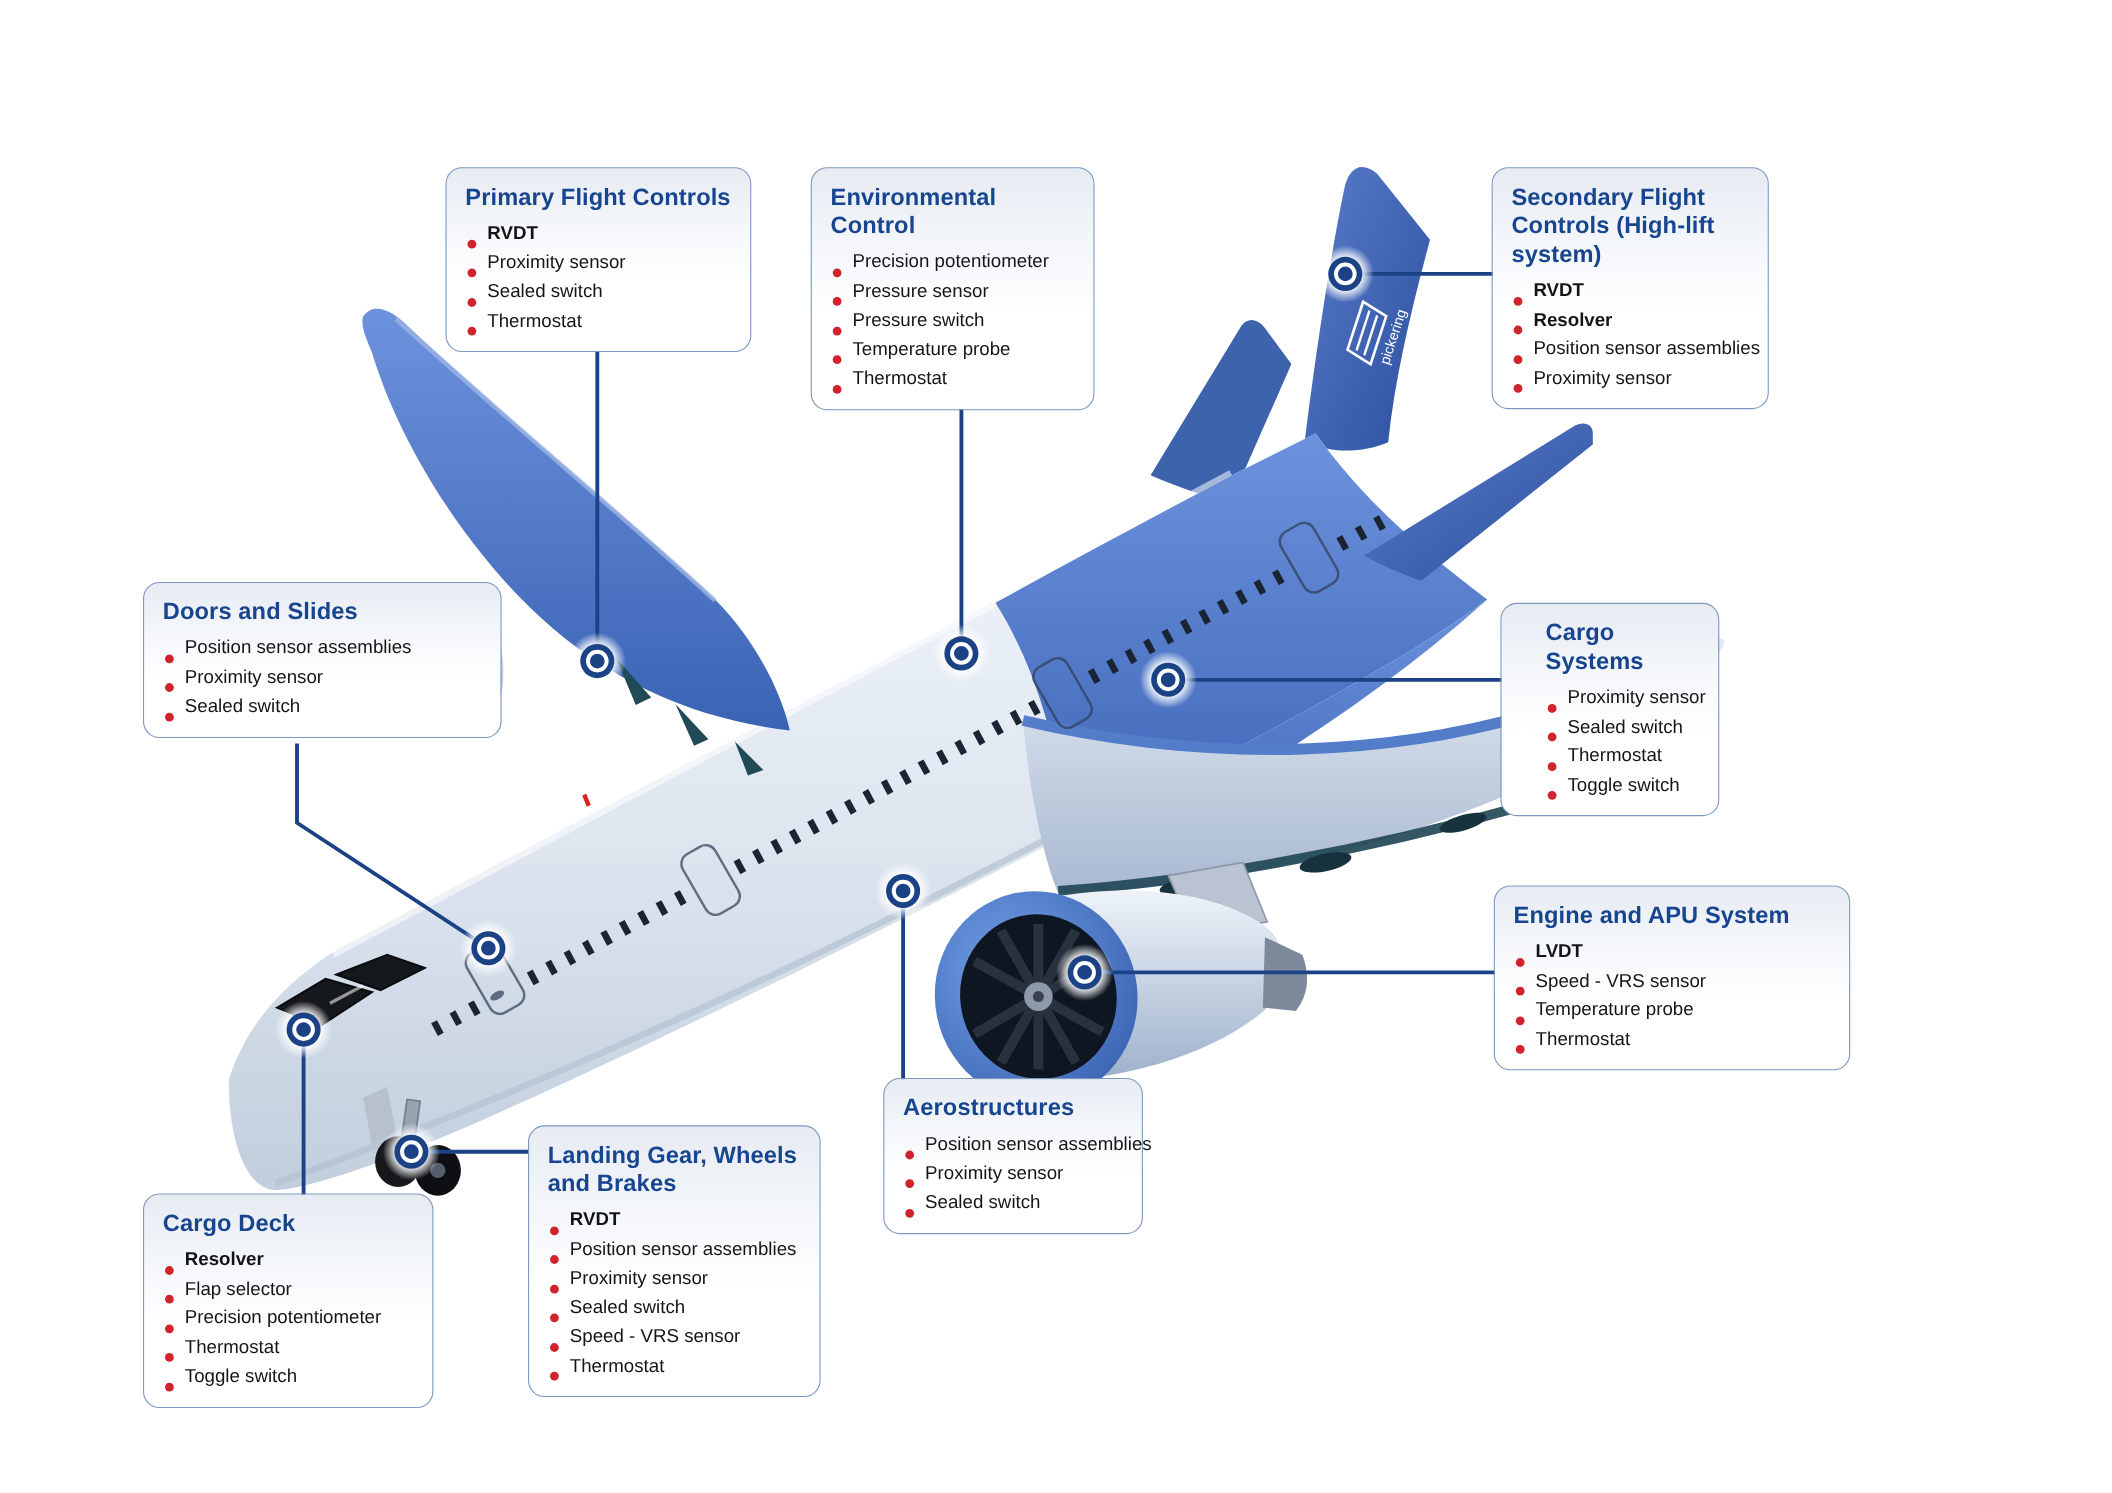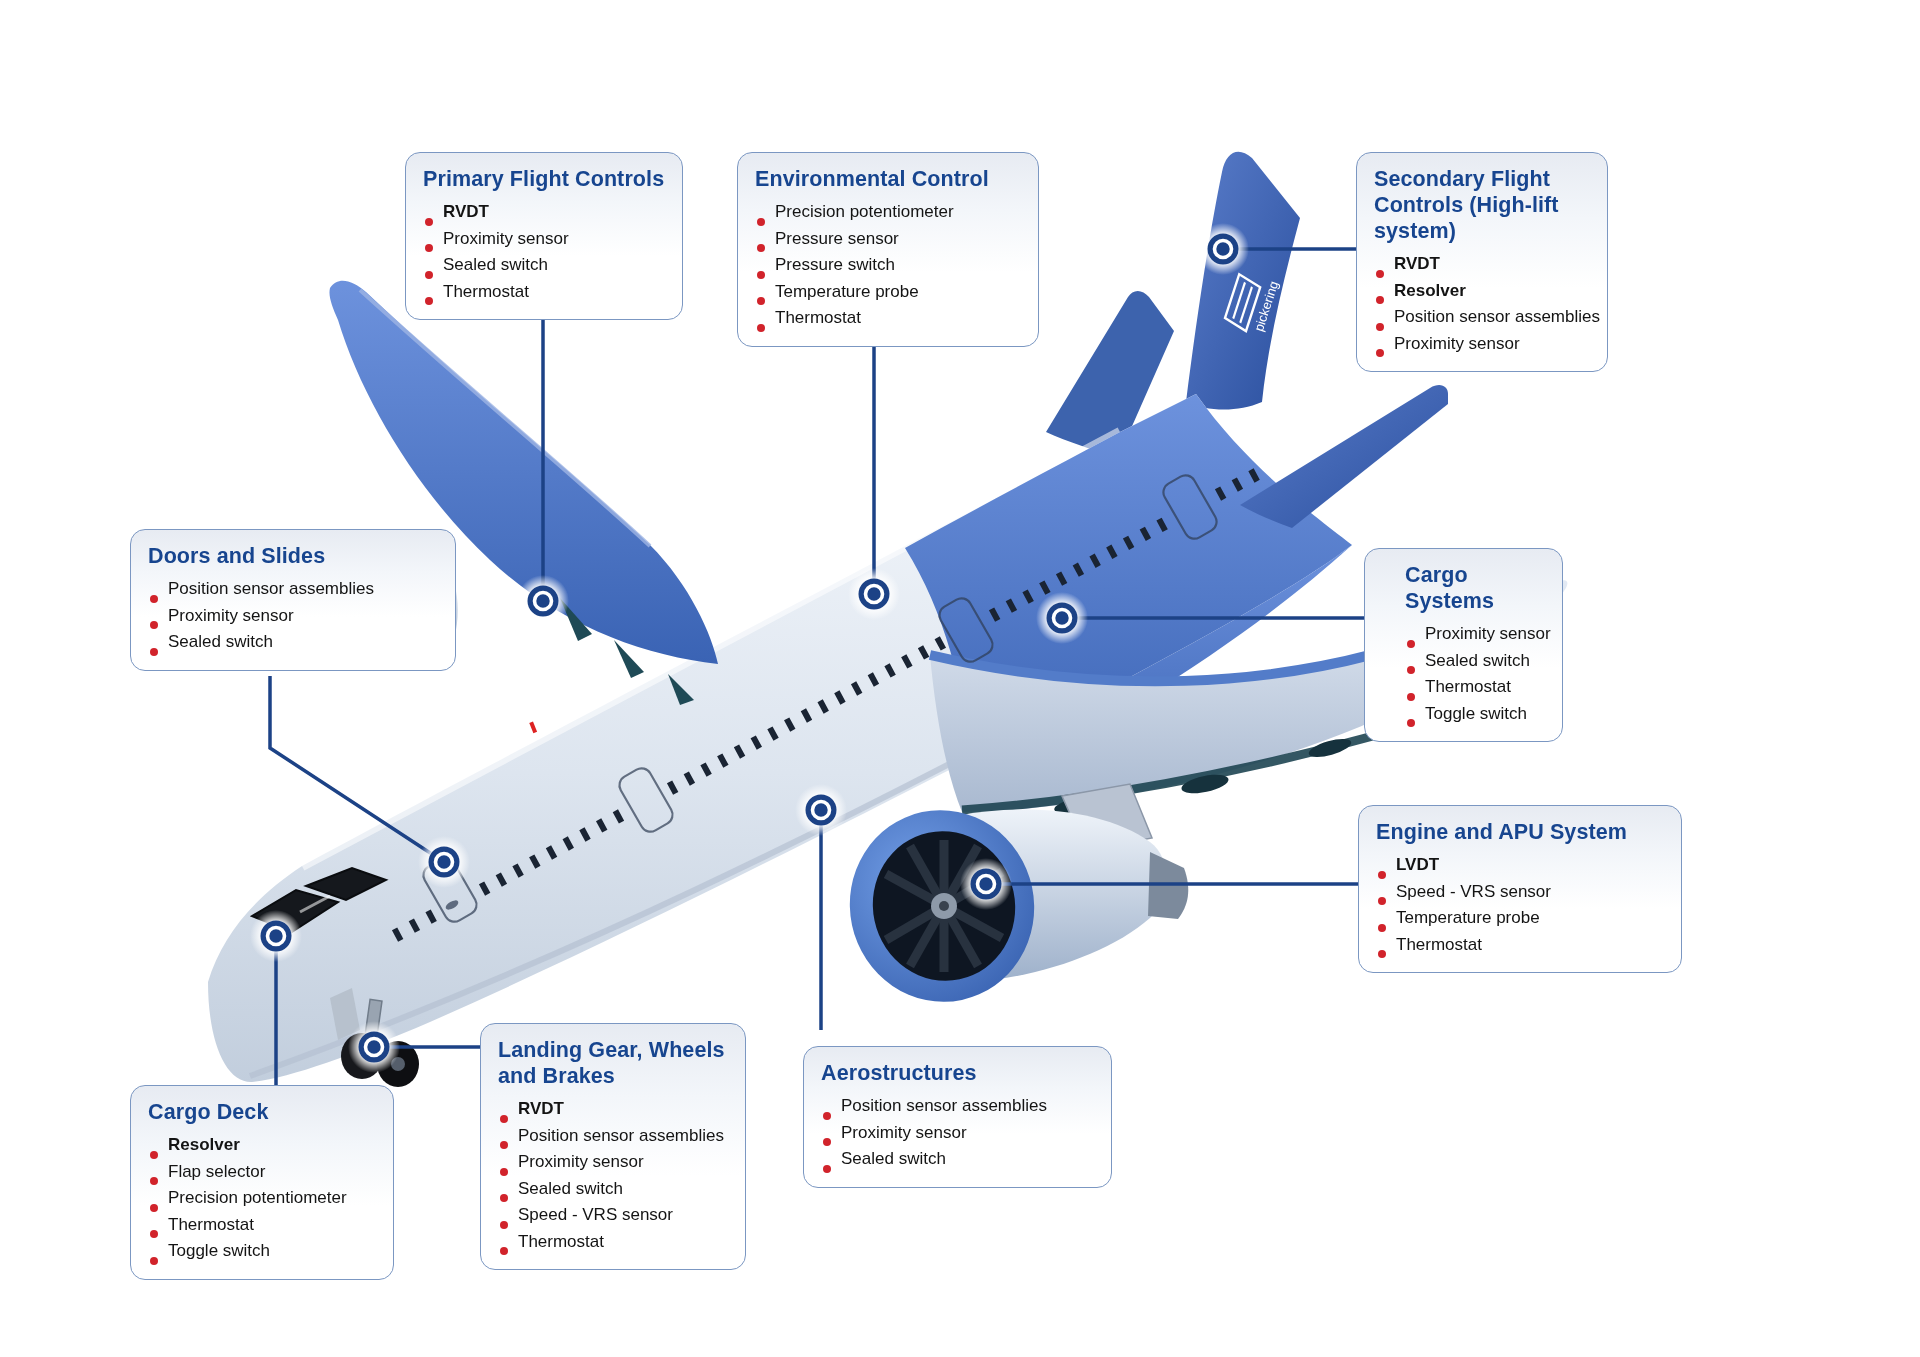--- a/index.html
+++ b/index.html
@@ -25,28 +25,28 @@
     font-weight:600;
     color:#17458f;
     letter-spacing:.1px;
   }
   .callout ul{list-style:none;margin:0;padding:0 0 0 2px;}
   .callout li{display:flex;align-items:flex-end;gap:10px;font-size:17px;line-height:26.5px;color:#141414;white-space:nowrap;}
   .dot{width:8px;height:8px;border-radius:50%;background:#d1232b;flex:0 0 auto;}
   .itx[data-bold="true"]{font-weight:700;}
 
   .b0{left:405px;top:152px;width:278px;}
-  .b1{left:737px;top:152px;width:302px;}
+  .b1{left:737px;top:152px;width:258px;}
   .b2{left:1356px;top:152px;width:252px;}
   .b3{left:130px;top:529px;width:326px;}
   .b4{left:1364px;top:548px;width:199px;padding-left:40px;}
   .b5{left:1358px;top:805px;width:324px;}
   .b6{left:130px;top:1085px;width:264px;}
   .b7{left:480px;top:1023px;width:266px;}
-  .b8{left:803px;top:1046px;width:309px;}
+  .b8{left:803px;top:980px;width:236px;}
 </style>
 </head>
 <body>
 
 <div class="stage">
 
   <svg class="layer" viewBox="0 0 1920 1357" style="z-index:1">
     <defs>
       <linearGradient id="fus" x1="0" y1="0" x2="0" y2="1">
         <stop offset="0" stop-color="#f5f8fc"></stop>

